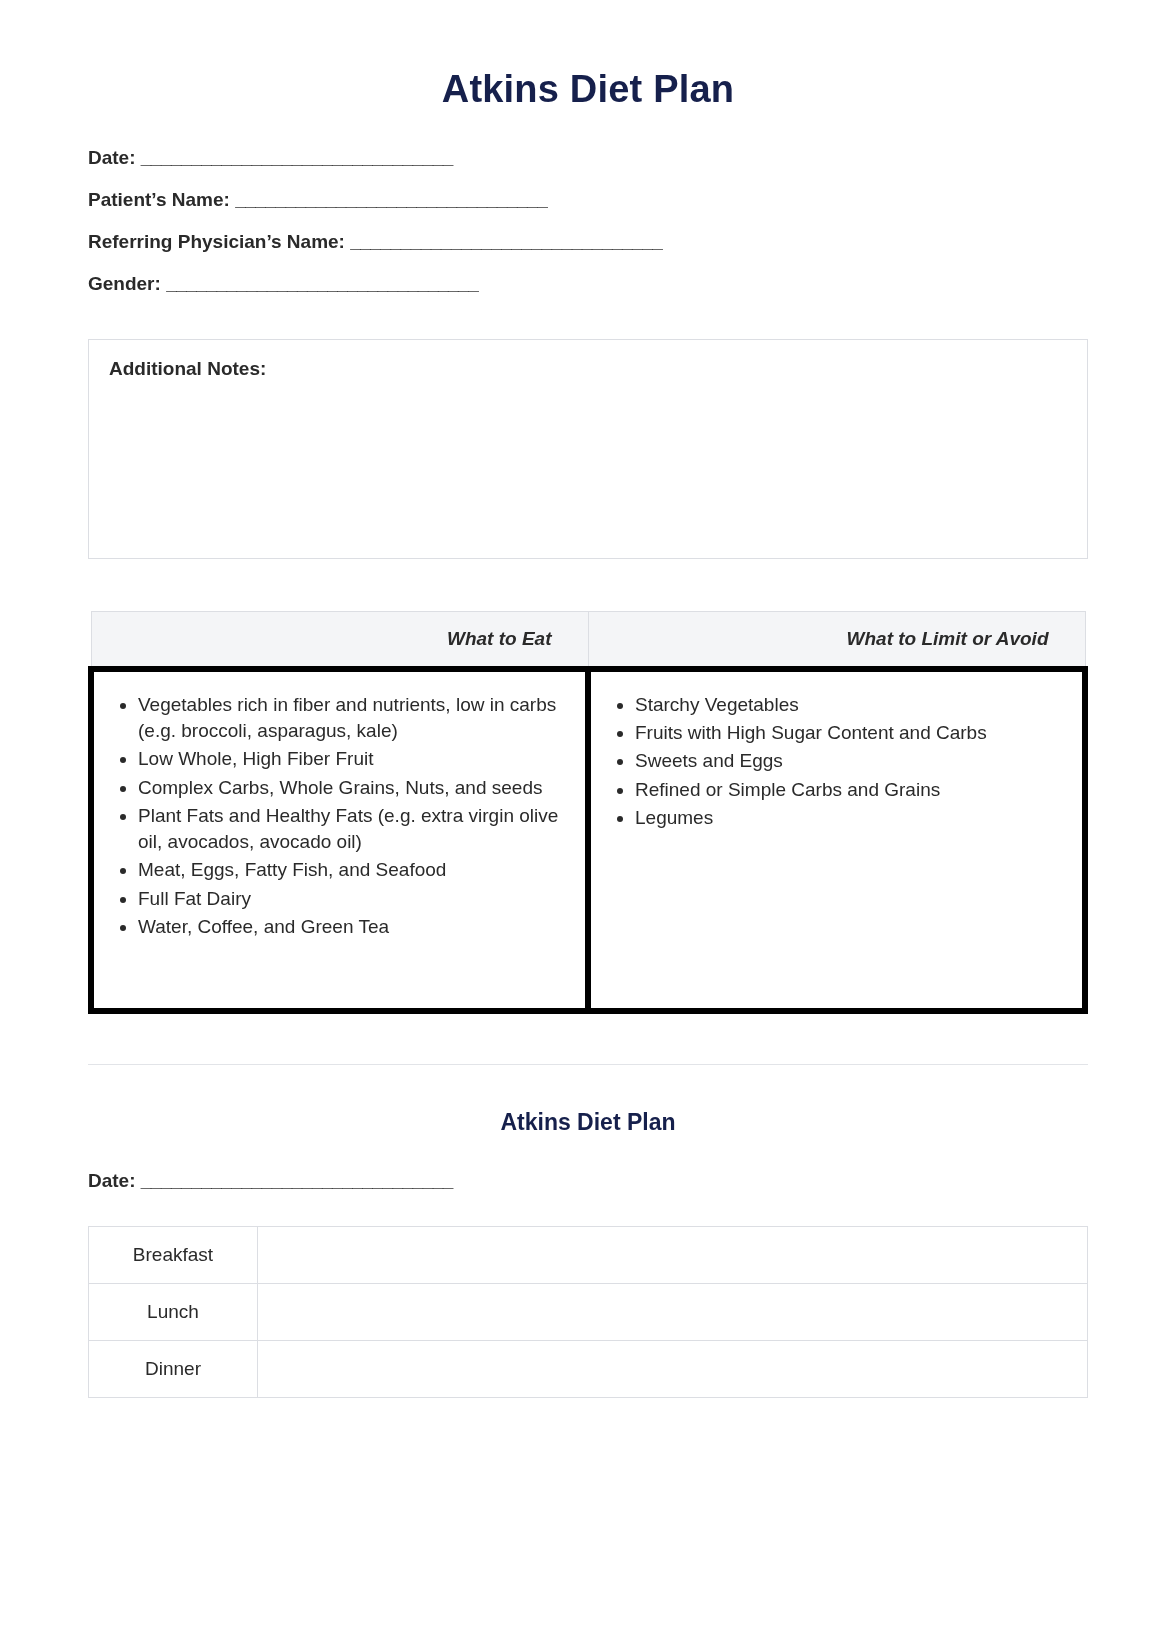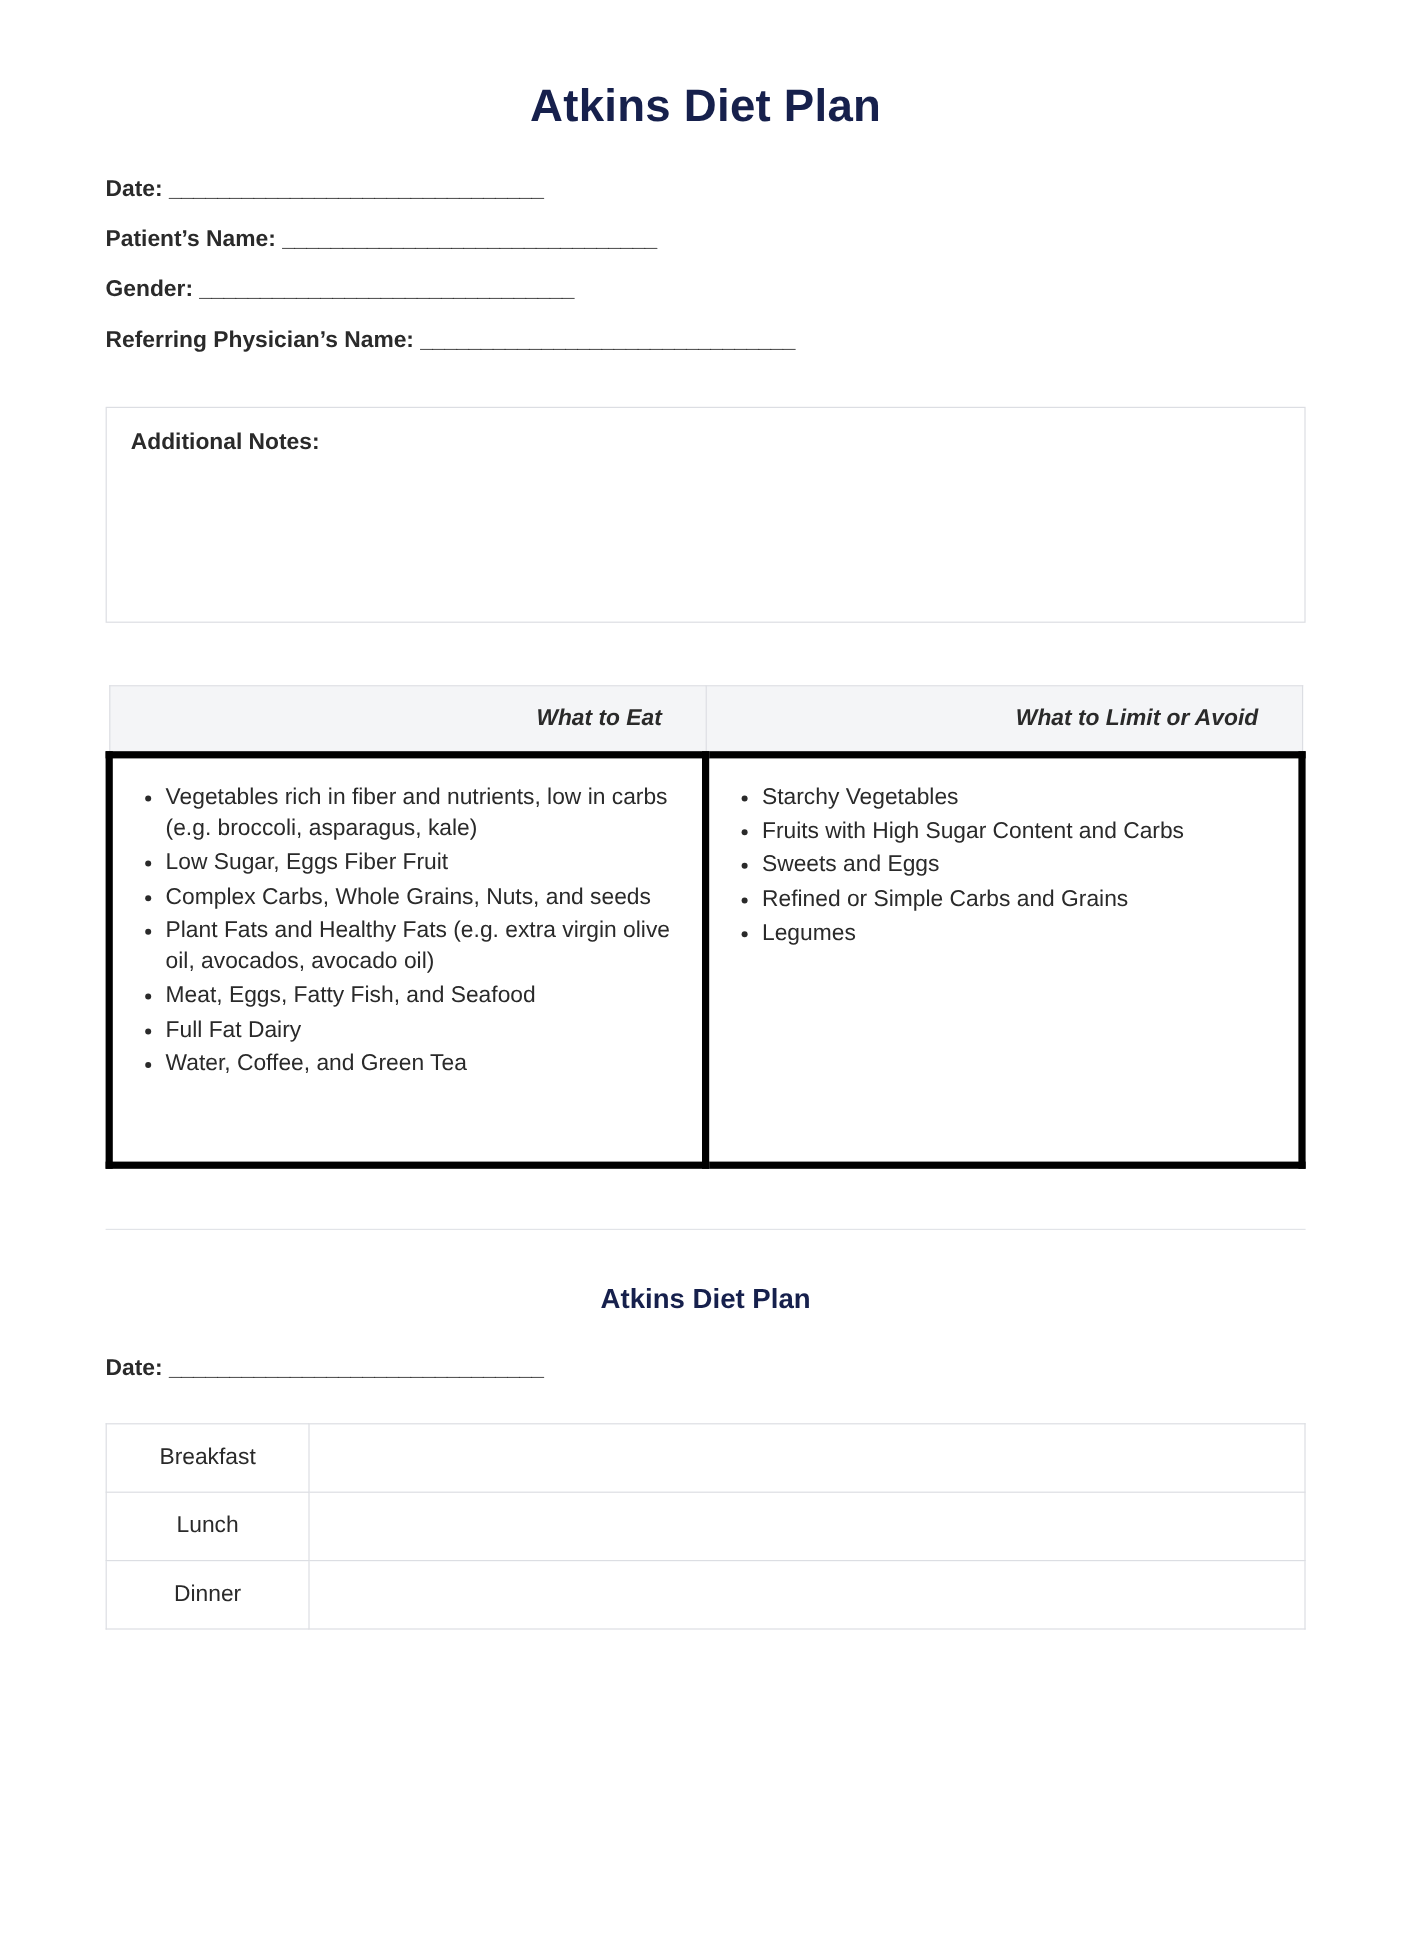--- a/index.html
+++ b/index.html
@@ -43,21 +43,21 @@
     font-weight: bold;
   }
   .field-blank {
     font-weight: bold;
     letter-spacing: -0.5px;
   }
   .notes-box {
     border: 1px solid #dcdee3;
     box-sizing: border-box;
     width: 100%;
-    height: 180px;
+    height: 220px;
     padding: 18px 20px;
     margin-bottom: 52px;
   }
   .notes-label {
     font-size: 19px;
     font-weight: bold;
     color: #2a2a2a;
   }
   table.eat-table {
     width: 100%;
@@ -139,25 +139,25 @@
   <div class="field-list">
     <div class="field-row">
       <span class="field-label">Date:</span>
       <span class="field-blank">_______________________________</span>
     </div>
     <div class="field-row">
       <span class="field-label">Patient’s Name:</span>
       <span class="field-blank">_______________________________</span>
     </div>
     <div class="field-row">
+      <span class="field-label">Referring Physician’s Name:</span>
+      <span class="field-blank">_______________________________</span>
+    </div>
+    <div class="field-row">
       <span class="field-label">Gender:</span>
-      <span class="field-blank">_______________________________</span>
-    </div>
-    <div class="field-row">
-      <span class="field-label">Referring Physician’s Name:</span>
       <span class="field-blank">_______________________________</span>
     </div>
   </div>
 
   <div class="notes-box">
     <div class="notes-label">Additional Notes:</div>
     <div class="notes-value"></div>
   </div>
 
   <table class="eat-table">
@@ -165,21 +165,21 @@
       <tr>
         <th>What to Eat</th>
         <th>What to Limit or Avoid</th>
       </tr>
     </thead>
     <tbody>
       <tr>
         <td>
           <ul>
             <li>Vegetables rich in fiber and nutrients, low in carbs (e.g. broccoli, asparagus, kale)</li>
-            <li>Low Sugar, Eggs Fiber Fruit</li>
+            <li>Low Whole, High Fiber Fruit</li>
             <li>Complex Carbs, Whole Grains, Nuts, and seeds</li>
             <li>Plant Fats and Healthy Fats (e.g. extra virgin olive oil, avocados, avocado oil)</li>
             <li>Meat, Eggs, Fatty Fish, and Seafood</li>
             <li>Full Fat Dairy</li>
             <li>Water, Coffee, and Green Tea</li>
           </ul>
         </td>
         <td>
           <ul>
             <li>Starchy Vegetables</li>

